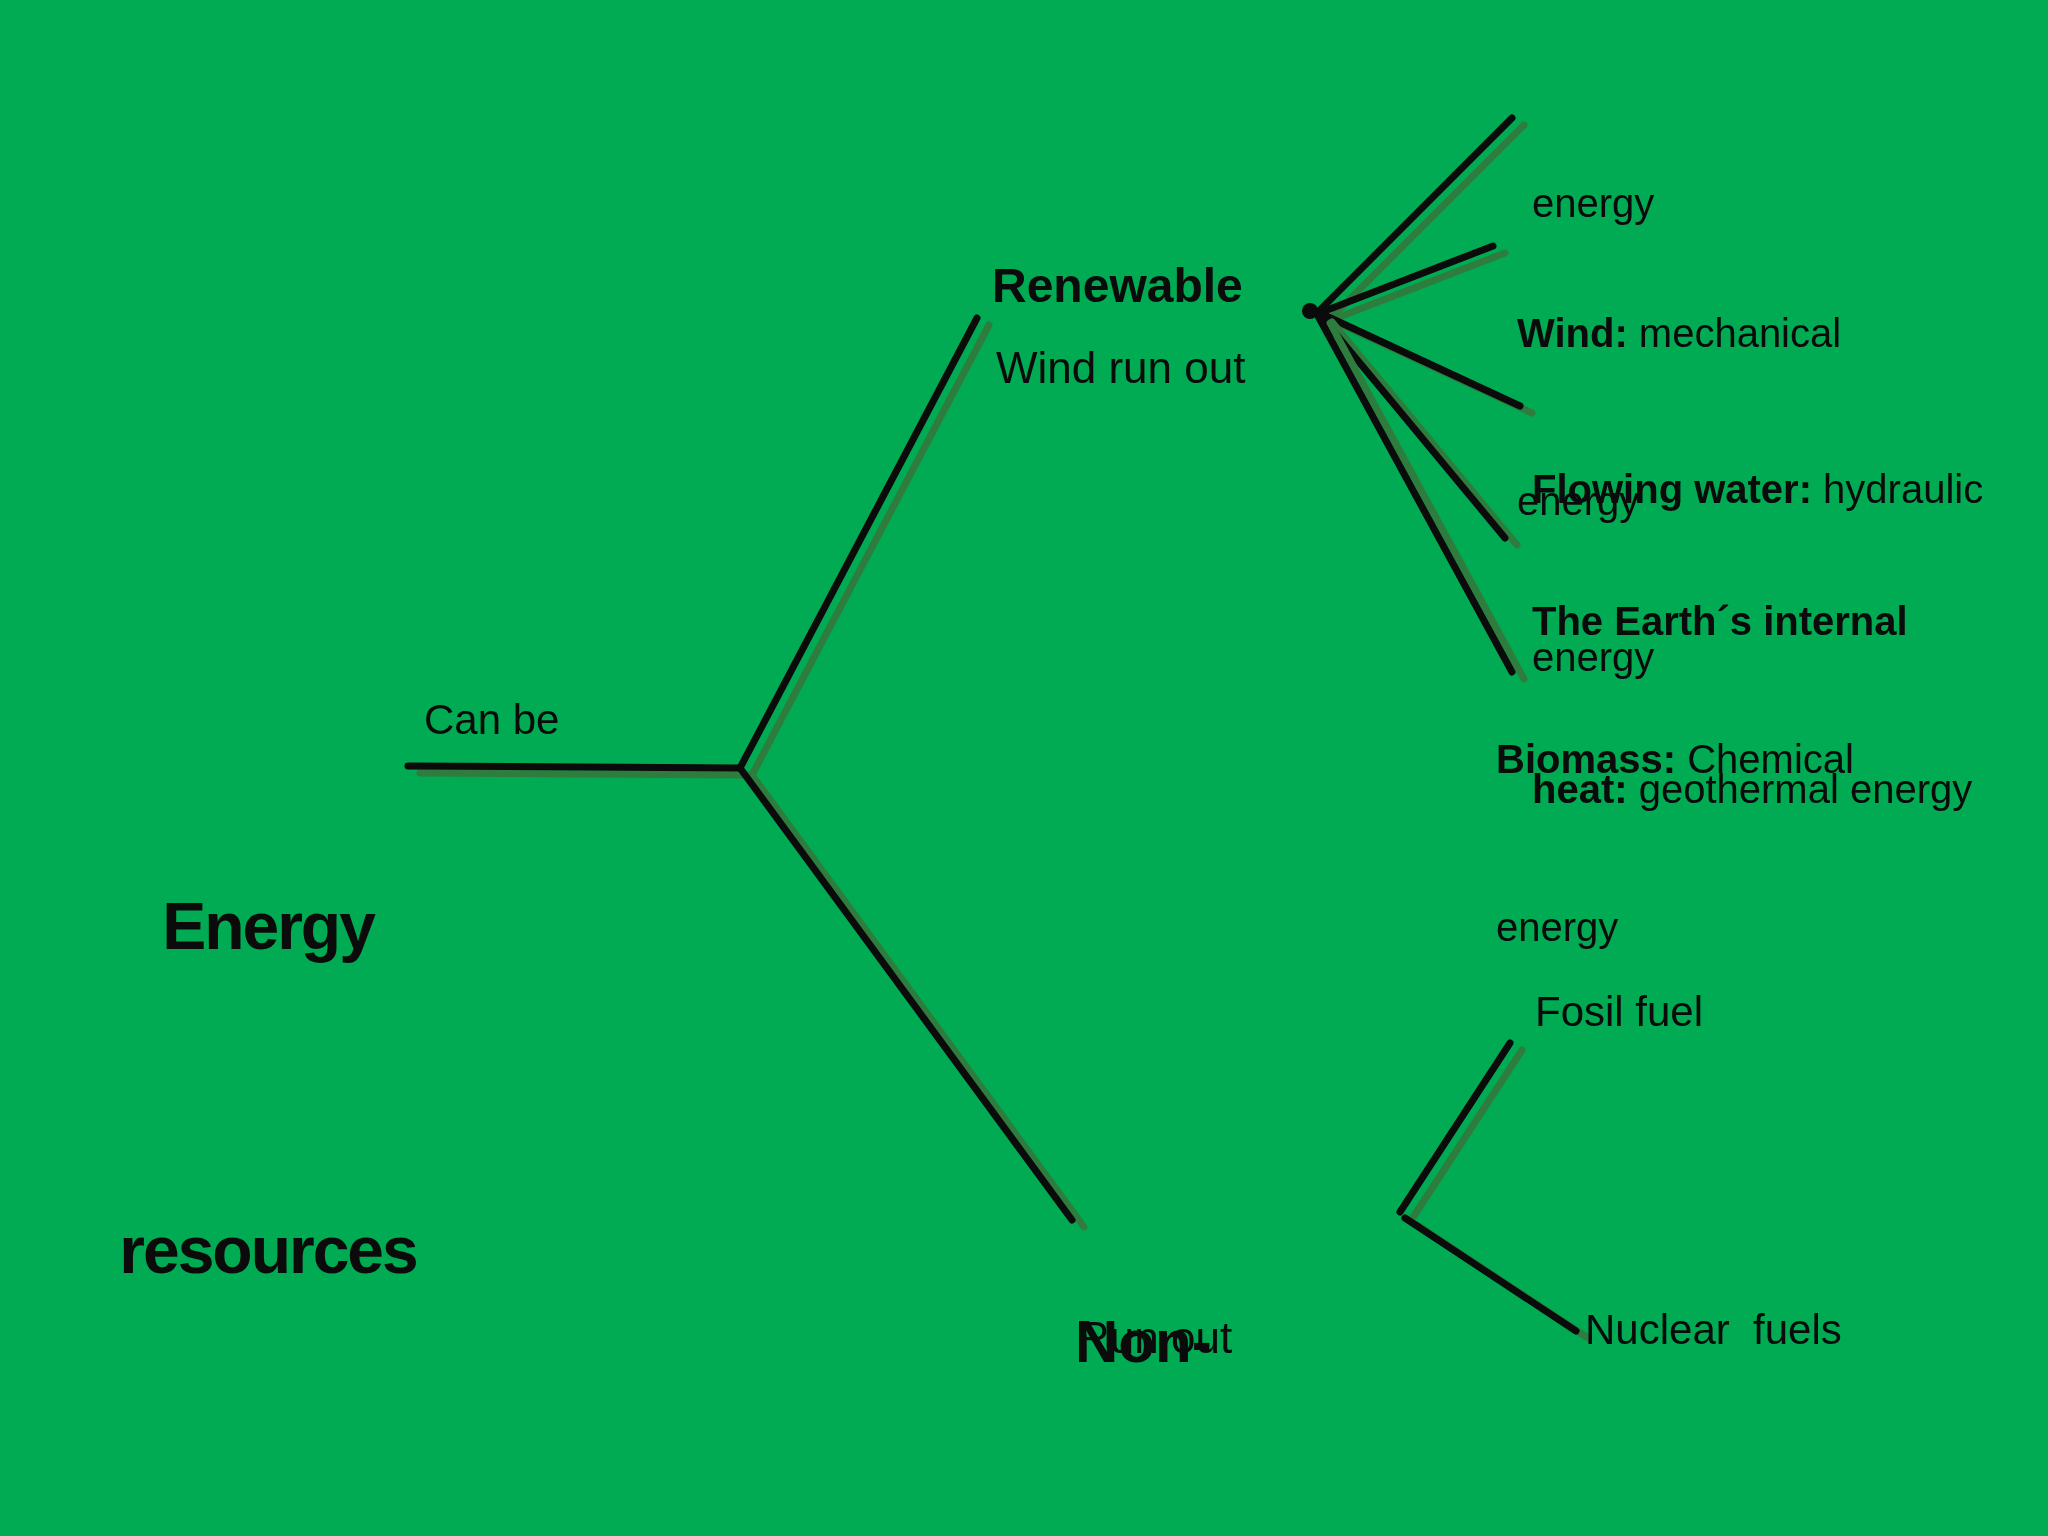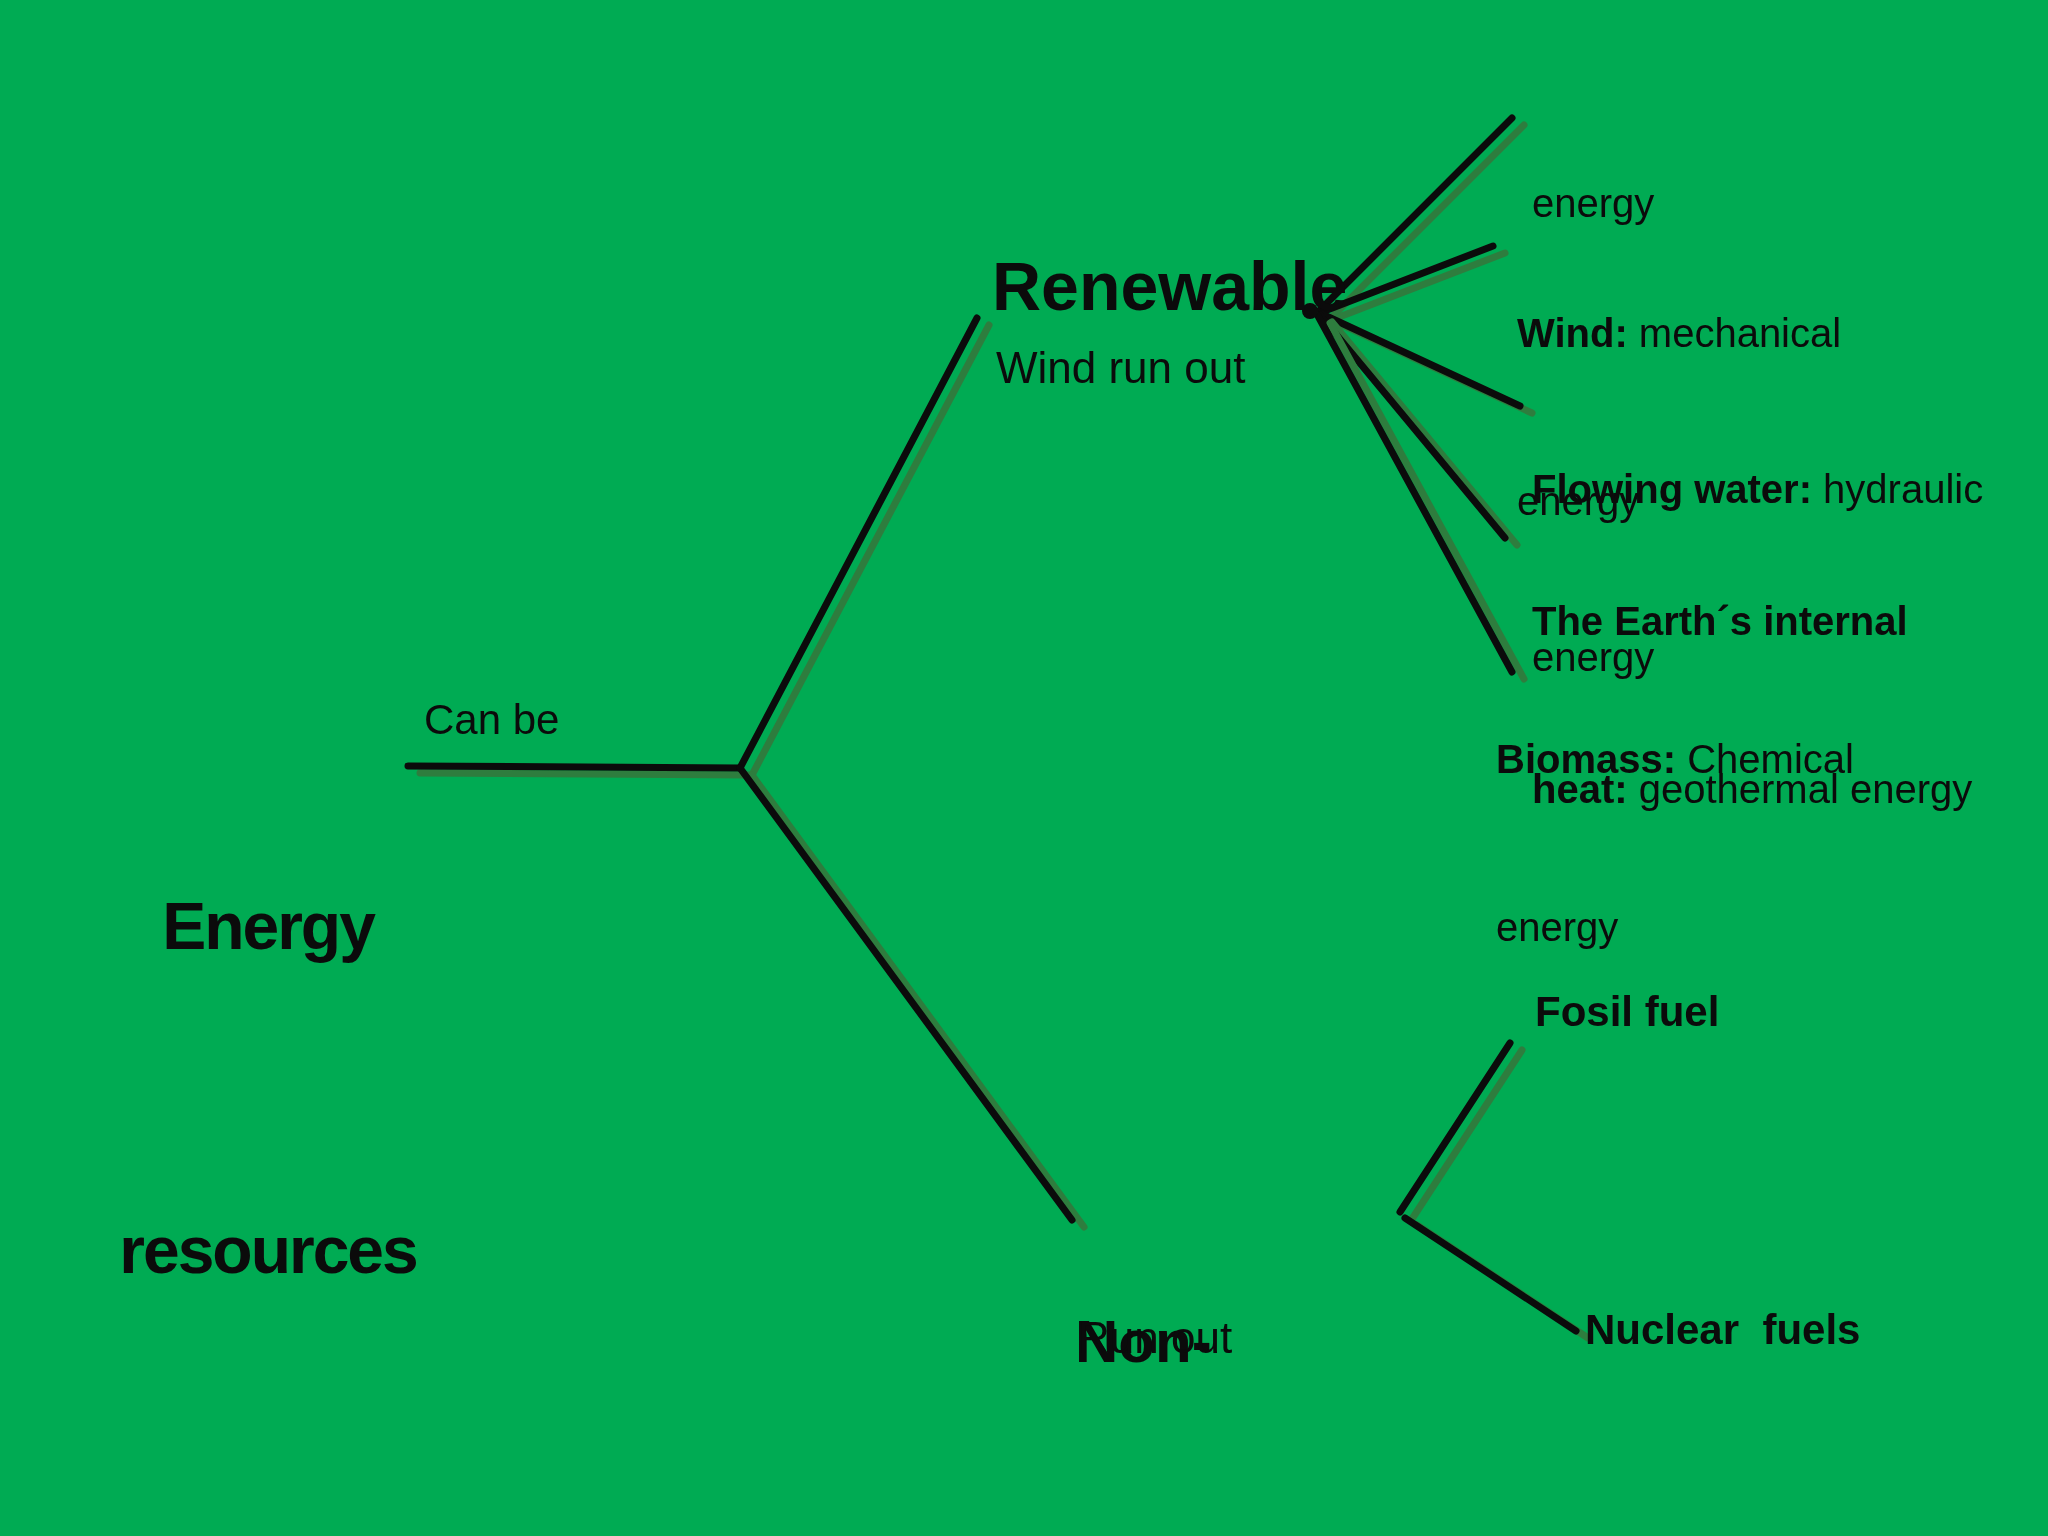--- a/index.html
+++ b/index.html
@@ -23,27 +23,27 @@
   .sh { stroke: var(--line-shadow); stroke-width: 7; stroke-linecap: round; fill: none; }
   .dot { fill: var(--line); }
   .abs { position: absolute; white-space: pre-wrap; }
   .root-node {
     left: 68px; top: 656px; width: 400px;
     text-align: center;
     font-weight: 700; font-size: 66px; line-height: 108px;
     letter-spacing: -2px;
   }
   .canbe-label { left: 424px; top: 694px; font-size: 42px; line-height: 52px; }
-  .ren-title { left: 992px; top: 250px; font-weight: 700; font-size: 68px; line-height: 72px; }
+  .ren-title { left: 992px; top: 250px; font-weight: 700; font-size: 48px; line-height: 72px; }
   .ren-sub   { left: 996px; top: 340px; font-size: 44px; line-height: 56px; }
   .item { font-size: 40px; line-height: 56px; width: 510px; }
   .item b { font-weight: 700; }
   .nonren-title { left: 1075px; top: 1142px; font-weight: 700; font-size: 60px; line-height: 80px; }
   .nonren-sub   { left: 1078px; top: 1310px; font-size: 44px; line-height: 56px; }
-  .leaf { font-weight: 700; font-size: 42px; line-height: 52px; }
+  .leaf { font-weight: 400; font-size: 42px; line-height: 52px; }
 </style>
 </head>
 <body>
 
 <div class="stage">
 
   <svg class="wires" width="2048" height="1536" viewBox="0 0 2048 1536">
 
     <g>
       <line class="sh" x1="420" y1="773" x2="752" y2="775"></line>

